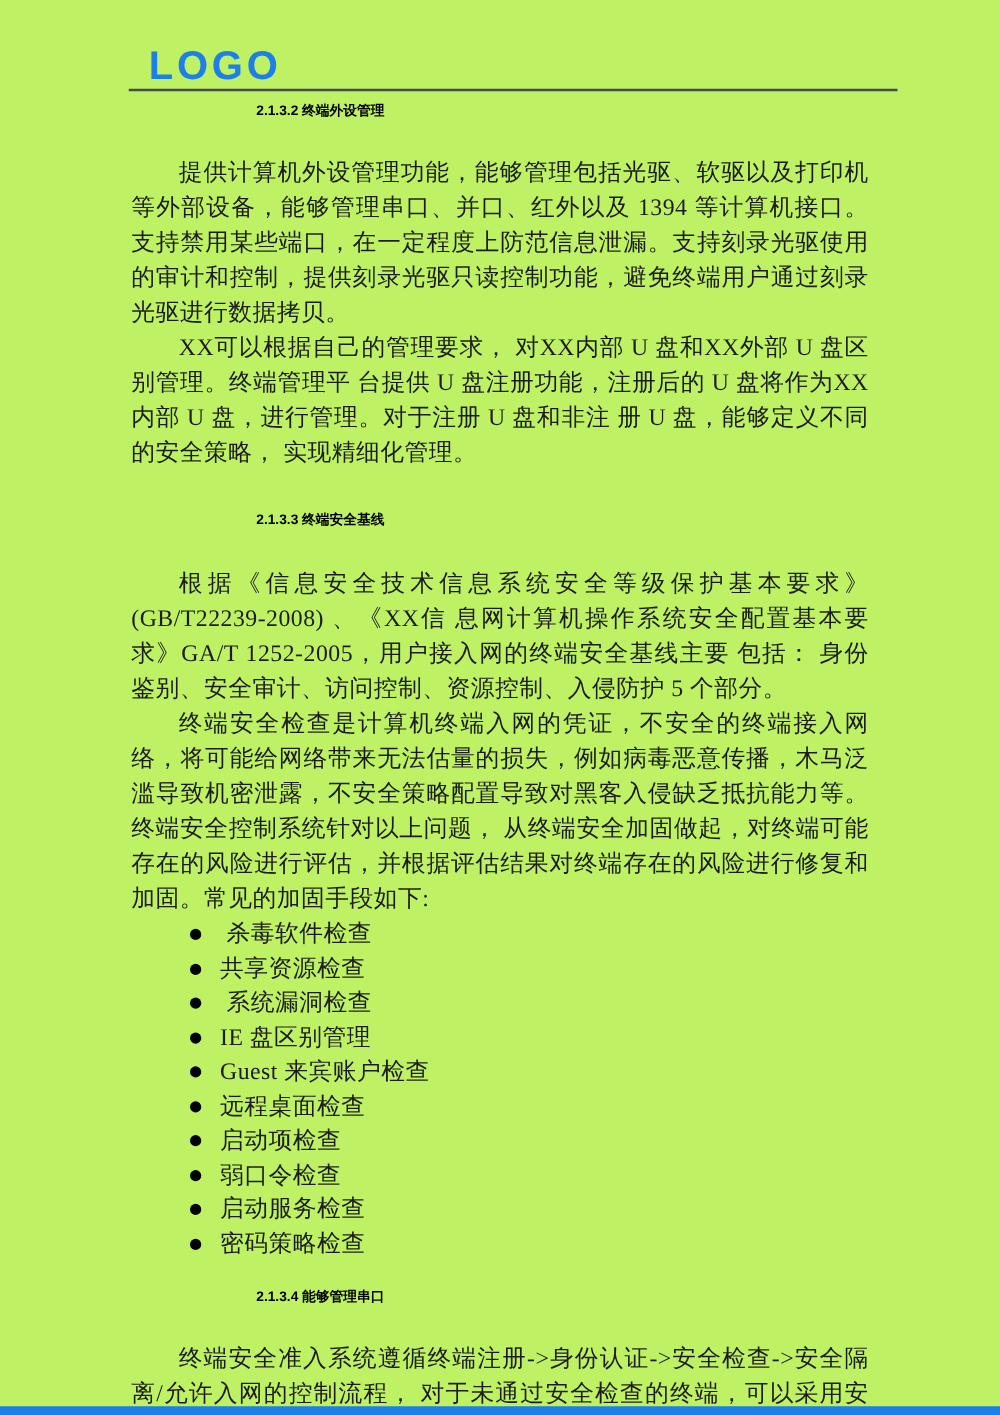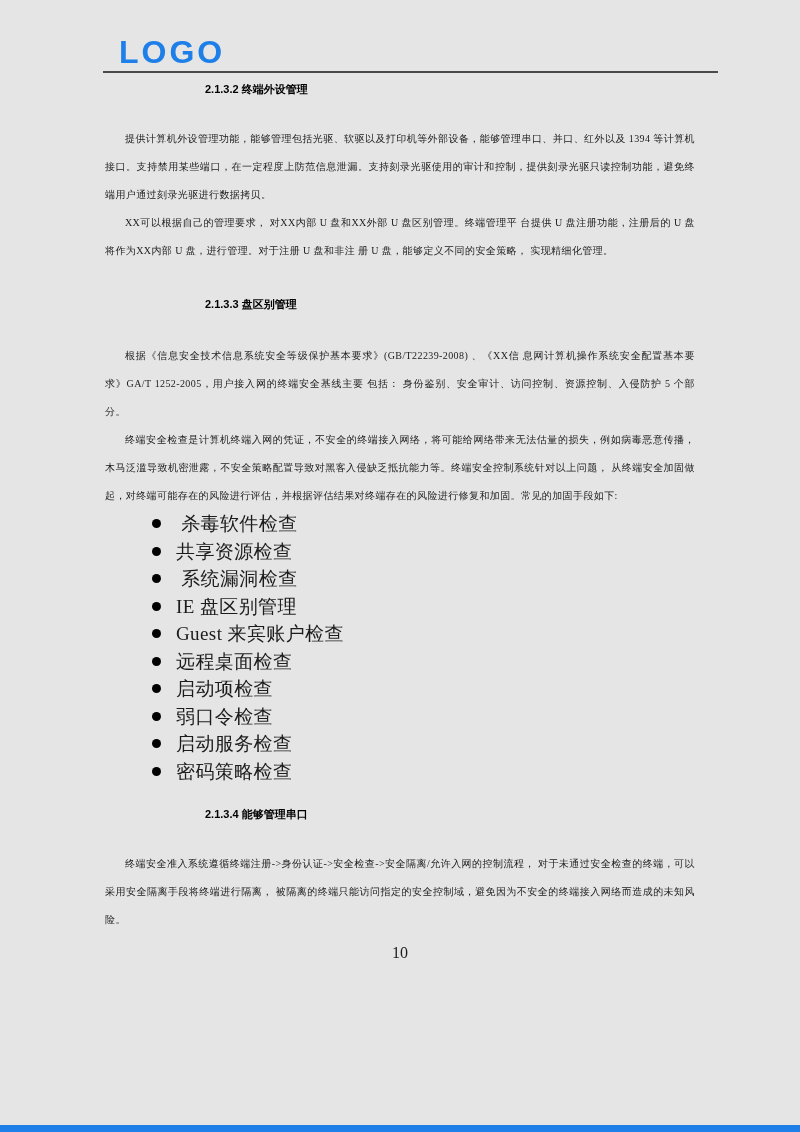--- a/index.html
+++ b/index.html
@@ -1,20 +1,20 @@
 <!DOCTYPE html>
 <html><head>
 <meta charset="utf-8">
 <style>
   html,body { margin:0; padding:0; background:#ffffff; }
   .page {
     position:relative;
     width:800px; height:1132px;
     margin:0 auto;
-    background:#e5e5e5;
+    background:#bef264;
     overflow:hidden;
     font-family:"Liberation Serif","DejaVu Serif",serif;
     color:#1c1c1c;
   }
   .logo {
     position:absolute; left:119px; top:36px;
     font-family:"Liberation Sans","DejaVu Sans",sans-serif;
     font-weight:bold; font-size:32px; line-height:32px;
     letter-spacing:3px; color:#1E7FE8;
   }
@@ -28,21 +28,21 @@
   .heading {
     font-family:"Liberation Sans","DejaVu Sans",sans-serif;
     font-weight:700; font-size:11px; line-height:23px;
     color:#000; margin:0 0 0 100px;
   }
   .heading.h-first  { margin-top:4px;  margin-bottom:24px; }
   .heading.h-second { margin-top:28px; margin-bottom:26px; }
   .heading.h-third  { margin-top:18px; margin-bottom:24px; }
   .para {
     margin:0;
-    font-size:10px; line-height:28px;
+    font-size:19px; line-height:28px;
     letter-spacing:0.4px;
     text-align:justify;
     text-indent:2em;
     color:#1c1c1c;
   }
   .bullet-list { list-style:none; margin:0; padding:0 0 0 47px; }
   .bullet-item {
     display:flex; align-items:center;
     height:27.5px; line-height:27.5px;
     font-size:19px; letter-spacing:0.4px;
@@ -69,21 +69,21 @@
   <div class="logo">LOGO</div>
   <div class="header-rule"></div>
 
   <div class="content">
 
     <h2 class="heading h-first">2.1.3.2 终端外设管理</h2>
 
     <p class="para">提供计算机外设管理功能，能够管理包括光驱、软驱以及打印机等外部设备，能够管理串口、并口、红外以及 1394 等计算机接口。支持禁用某些端口，在一定程度上防范信息泄漏。支持刻录光驱使用的审计和控制，提供刻录光驱只读控制功能，避免终端用户通过刻录光驱进行数据拷贝。</p>
     <p class="para">XX可以根据自己的管理要求， 对XX内部 U 盘和XX外部 U 盘区别管理。终端管理平 台提供 U 盘注册功能，注册后的 U 盘将作为XX内部 U 盘，进行管理。对于注册 U 盘和非注 册 U 盘，能够定义不同的安全策略， 实现精细化管理。</p>
 
-    <h2 class="heading h-second">2.1.3.3 盘区别管理</h2>
+    <h2 class="heading h-second">2.1.3.3 终端安全基线</h2>
 
     <p class="para">根据《信息安全技术信息系统安全等级保护基本要求》(GB/T22239-2008) 、《XX信 息网计算机操作系统安全配置基本要求》GA/T 1252-2005，用户接入网的终端安全基线主要 包括： 身份鉴别、安全审计、访问控制、资源控制、入侵防护 5 个部分。</p>
     <p class="para">终端安全检查是计算机终端入网的凭证，不安全的终端接入网络，将可能给网络带来无法估量的损失，例如病毒恶意传播，木马泛滥导致机密泄露，不安全策略配置导致对黑客入侵缺乏抵抗能力等。终端安全控制系统针对以上问题， 从终端安全加固做起，对终端可能存在的风险进行评估，并根据评估结果对终端存在的风险进行修复和加固。常见的加固手段如下:</p>
 
     <ul class="bullet-list">
       <li class="bullet-item">
         <span class="bullet-dot"></span>
         <span class="bullet-label"> 杀毒软件检查</span>
       </li>
       <li class="bullet-item">

